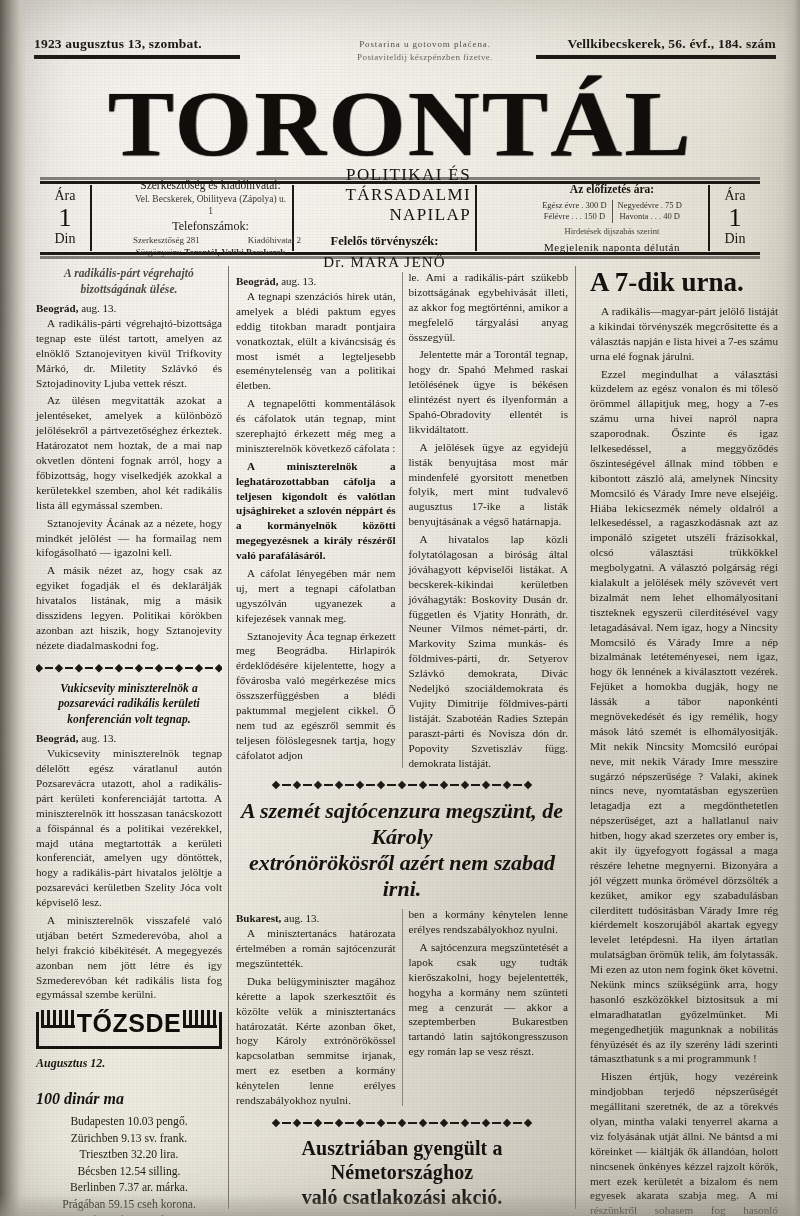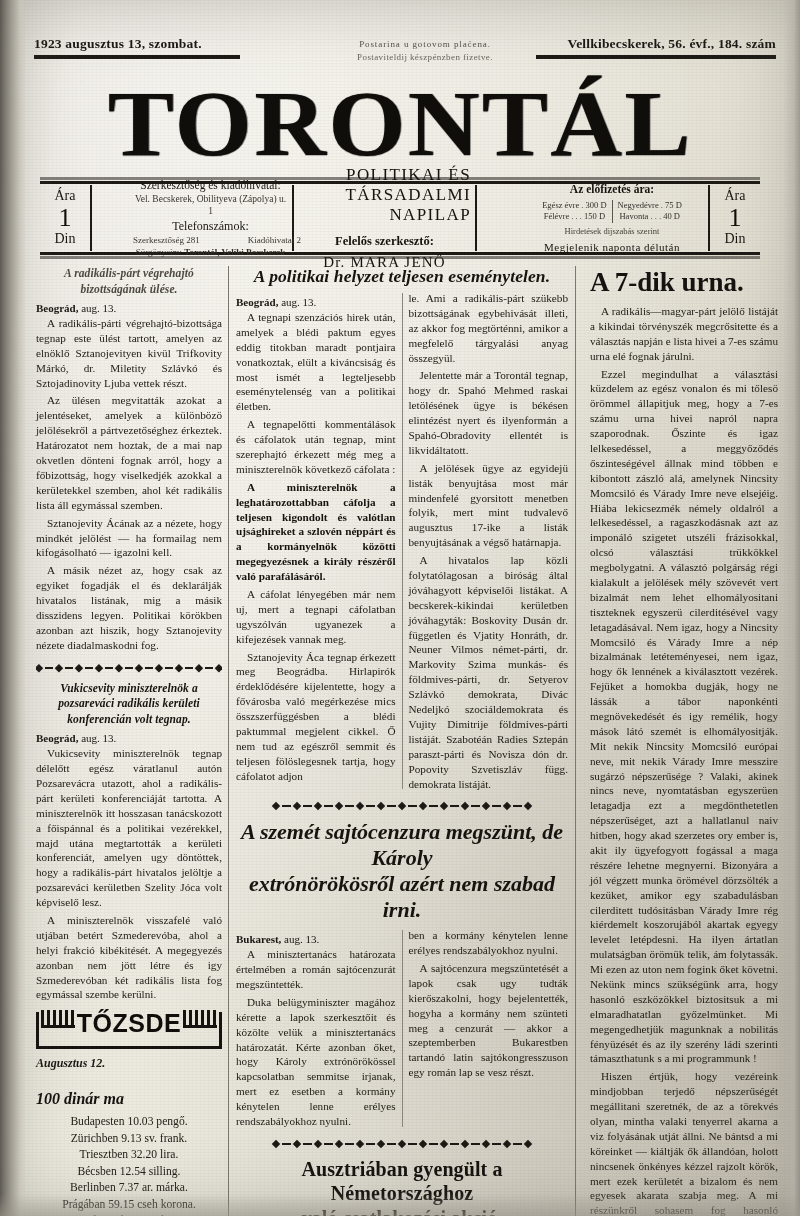--- a/index.html
+++ b/index.html
@@ -179,21 +179,21 @@
         </div>
         <div class="l5">
           <span>Sürgönycim:</span>
           <b>Torontál, Veliki Becskerek</b>
         </div>
       </div>
       <div class="ib-div"></div>
 
       <div class="ib-cell ib-mid">
         <div class="pol">POLITIKAI ÉS TÁRSADALMI NAPILAP</div>
-        <div class="fel">Felelős szerkesztő:</div>
+        <div class="fel">Felelős törvényszék:</div>
         <div class="ed">Dr. MARA JENŐ</div>
       </div>
       <div class="ib-div"></div>
 
       <div class="ib-cell ib-sub">
         <div class="h">Az előfizetés ára:</div>
         <div class="tbl">
           <div class="tcol">
             <div>Egész évre . 300 D</div>
             <div>Félévre . . . 150 D</div>
@@ -281,21 +281,20 @@
           <div>Bukerestben 301 len.</div>
         </div>
 
       </div>
 
     </div>
 
     <div class="col col2">
 
       <div>
-        <div class="hd-it h-mid">A politikai helyzet teljesen eseménytelen.</div>
         <div class="two" style="margin-top:4px;">
           <div>
             <div class="dline">
               <span>Beográd,</span><span class="pl"> aug. 13.</span>
             </div>
             <p class="b faint">A tegnapi szenzációs hirek után, amelyek a blédi paktum egyes eddig titokban maradt pontjaira vonatkoztak, elült a kiváncsiság és most ismét a legteljesebb eseménytelenség van a politikai életben.</p>
             <p class="b faint2">A tegnapelőtti kommentálások és cáfolatok után tegnap, mint szerephajtó érkezett még meg a miniszterelnök következő cáfolata :</p>
             <p class="b" style="font-weight:bold;color:#16130f;">A miniszterelnök a leghatározottabban cáfolja a teljesen kigondolt és valótlan ujsághireket a szlovén néppárt és a kormányelnök közötti megegyezésnek a király részéről való parafálásáról.</p>
             <p class="b">A cáfolat lényegében már nem uj, mert a tegnapi cáfolatban ugyszólván ugyanezek a kifejezések vannak meg.</p>
             <p class="b faint">Sztanojevity Áca tegnap érkezett meg Beográdba. Hirlapirók érdeklődésére kijelentette, hogy a fővárosba való megérkezése mics összszerfüggésben a blédi paktummal megjelent cikkel. Ő nem tud az egészről semmit és teljesen fölöslegesnek tartja, hogy cáfolatot adjon</p>

